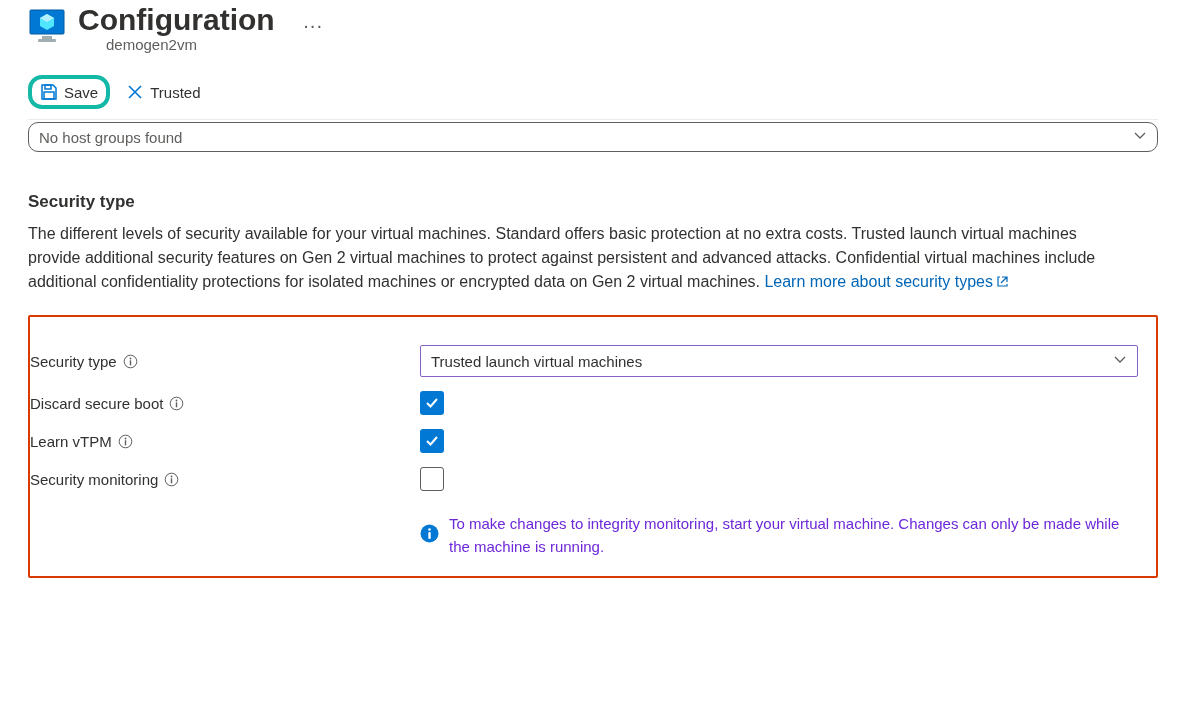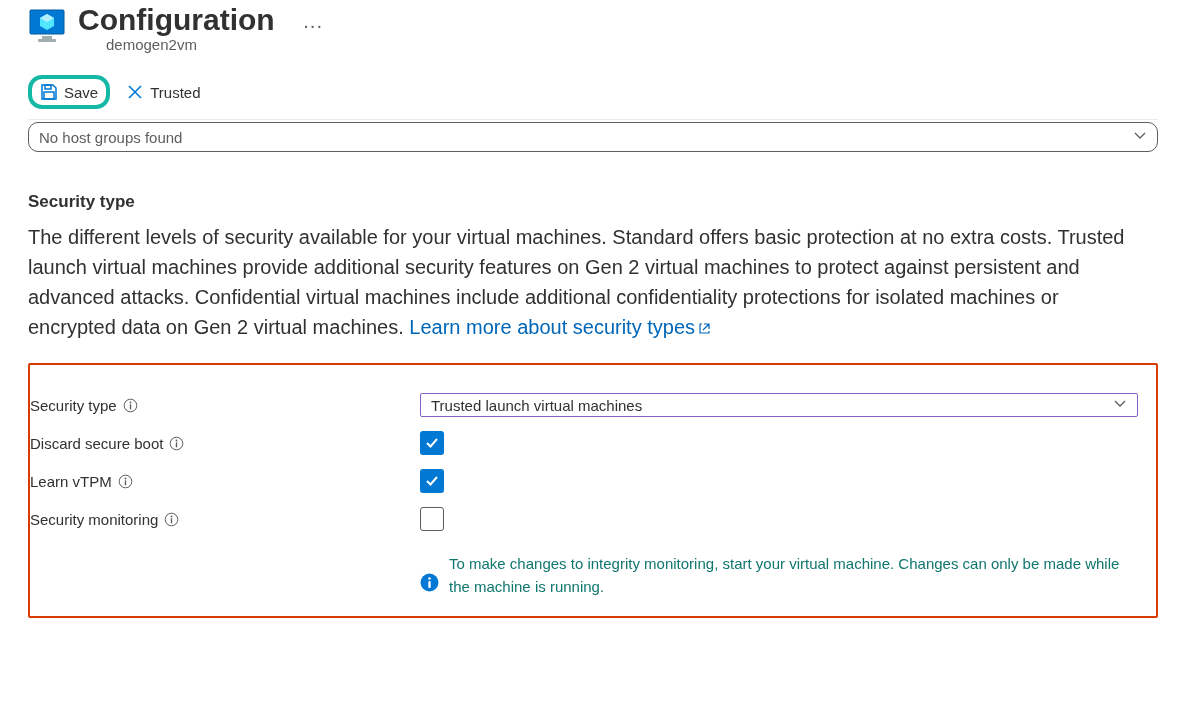--- a/index.html
+++ b/index.html
@@ -87,21 +87,21 @@
     width: 14px; height: 14px;
   }
   .section-heading {
     font-size: 17px;
     font-weight: 600;
     margin-top: 40px;
     margin-bottom: 10px;
     color: #323130;
   }
   .section-desc {
-    font-size: 20px;
+    font-size: 16px;
     line-height: 1.5;
     color: #323130;
     max-width: 1100px;
   }
   .link {
     color: #0066b8;
     cursor: pointer;
   }
   .ext-icon {
     display: inline-block;
@@ -130,21 +130,21 @@
   .info-icon {
     display: inline-flex;
     width: 15px;
     height: 15px;
     cursor: help;
   }
   .select {
     flex: 1;
     border: 1px solid #8661c5;
     border-radius: 2px;
-    height: 24px;
+    height: 32px;
     padding: 0 10px;
     display: flex;
     align-items: center;
     justify-content: space-between;
     font-size: 15px;
     color: #323130;
     cursor: pointer;
     max-width: 740px;
   }
   .checkbox {
@@ -158,26 +158,26 @@
   }
   .checkbox.checked {
     background: #0078d4;
   }
   .checkbox.unchecked {
     border: 1px solid #605e5c;
     background: #fff;
   }
   .note-row {
     display: flex;
-    align-items: flex-end;
+    align-items: center;
     gap: 10px;
     margin-left: 390px;
     margin-top: 22px;
     font-size: 15px;
-    color: #0f766e;
+    color: #6d28d9;
     line-height: 1.5;
     max-width: 700px;
   }
   .note-icon {
     flex-shrink: 0;
     margin-top: 2px;
   }
 </style>
 </head>
 <body>

